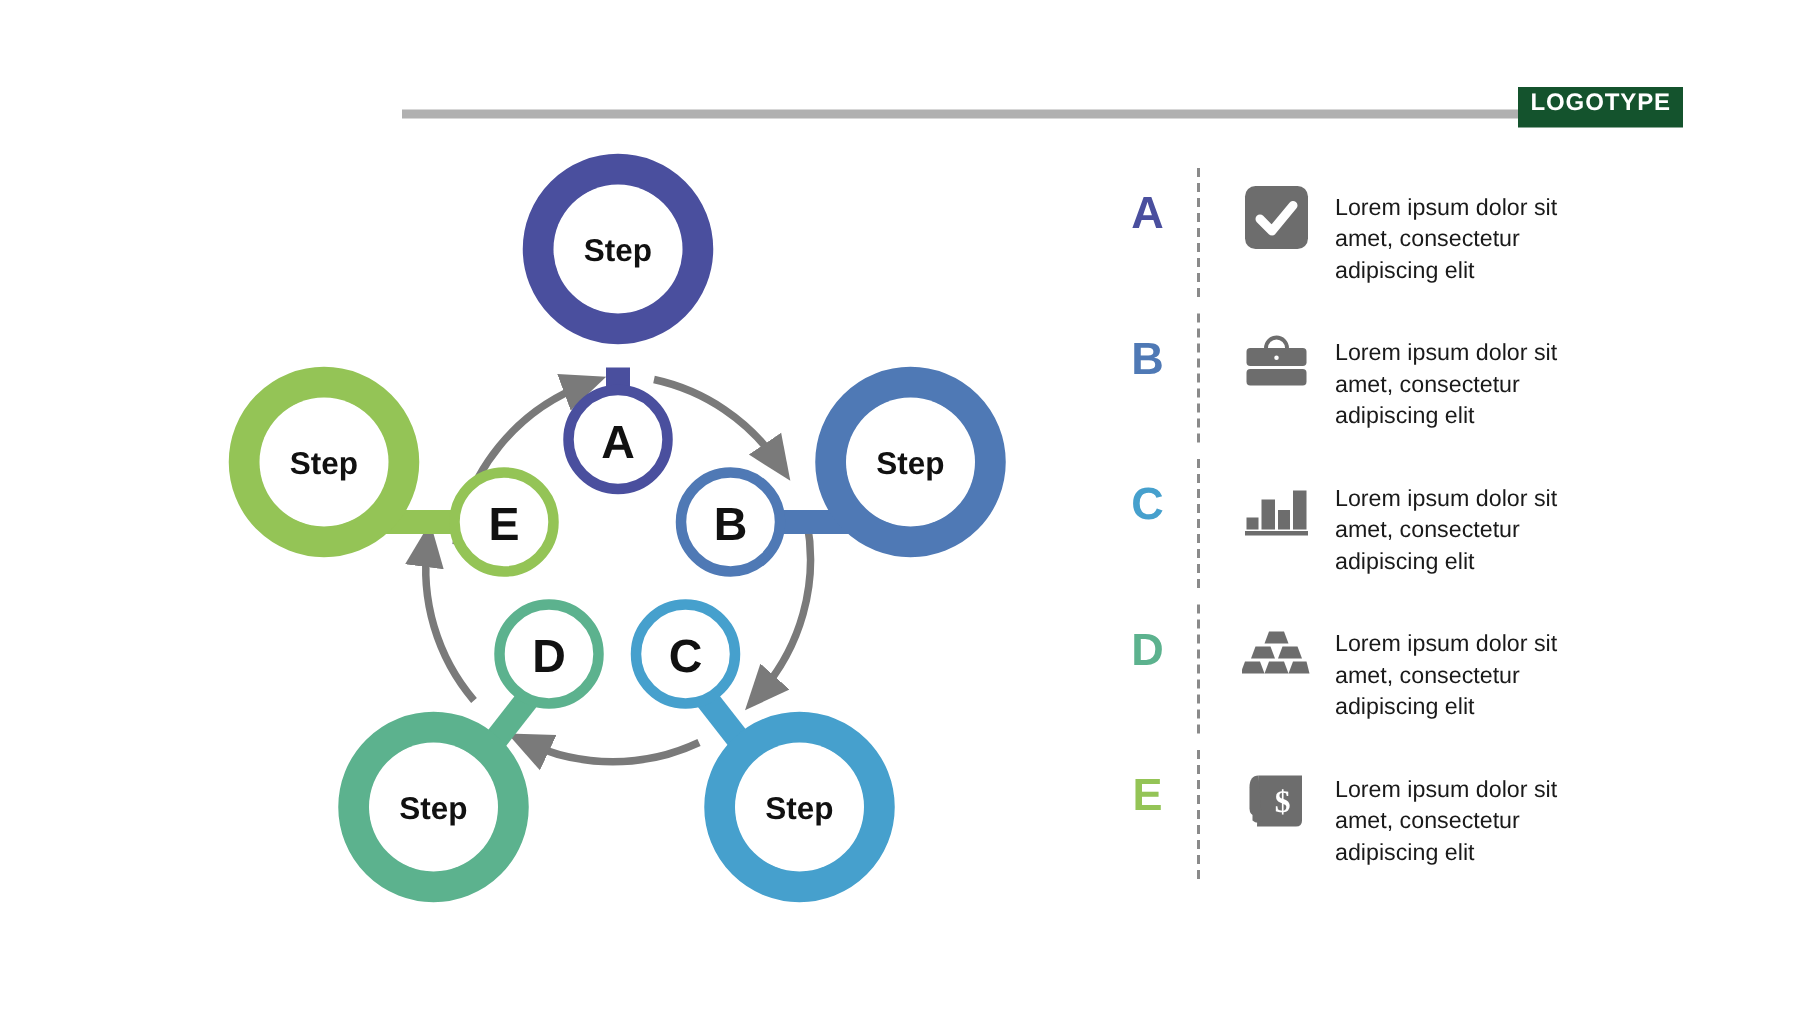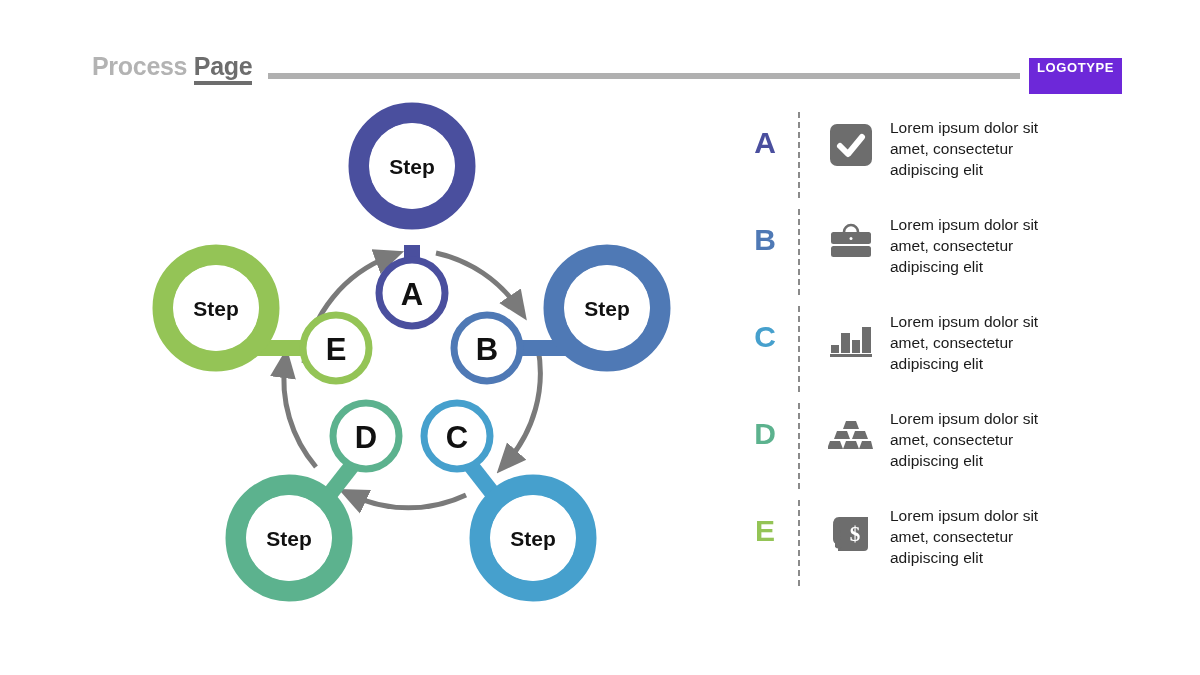--- a/index.html
+++ b/index.html
@@ -45,26 +45,26 @@
     left: 268px;
     top: 73px;
     width: 752px;
     height: 6px;
     background: #b0b0b0;
   }
   #logotype {
     position: absolute;
     right: 78px;
     top: 58px;
-    background: #6d28d9;
+    background: #14532d;
     color: #ffffff;
-    font-size: 13px;
+    font-size: 16px;
     font-weight: bold;
     letter-spacing: 0.6px;
-    padding: 3px 8px 20px 8px;
+    padding: 3px 8px 8px 8px;
     line-height: 1;
   }
 
   
   #diagram {
     position: absolute;
     left: 136px;
     top: 95px;
     width: 560px;
     height: 510px;
@@ -119,43 +119,40 @@
   .legend-icon {
     position: absolute;
     left: 80px;
     top: 10px;
     width: 46px;
     height: 46px;
   }
   .legend-text {
     position: absolute;
     left: 142px;
-    top: 5px;
+    top: 16px;
     width: 190px;
     font-size: 15.5px;
     line-height: 21px;
     color: #1a1a1a;
   }
 
   
   #footer {
     position: absolute;
     left: 0;
     top: 615px;
     width: 1200px;
     height: 40px;
   }
 </style>
 </head>
 <body>
 
 <div id="header">
-  <div id="page-title">
-    <span id="title-light">Process</span><span>&nbsp;</span><span id="title-dark">Page</span>
-  </div>
   <div id="header-rule"></div>
   <div id="logotype">LOGOTYPE</div>
 </div>
 
 <div id="diagram">
   <svg width="560" height="510" viewBox="0 0 560 510" xmlns="http://www.w3.org/2000/svg">
     <defs>
       <marker id="ah" markerWidth="6" markerHeight="6" refX="3.2" refY="3" orient="auto">
         <path d="M0,0.4 L6,3 L0,5.6 Z" fill="#7a7a7a"></path>
       </marker>

